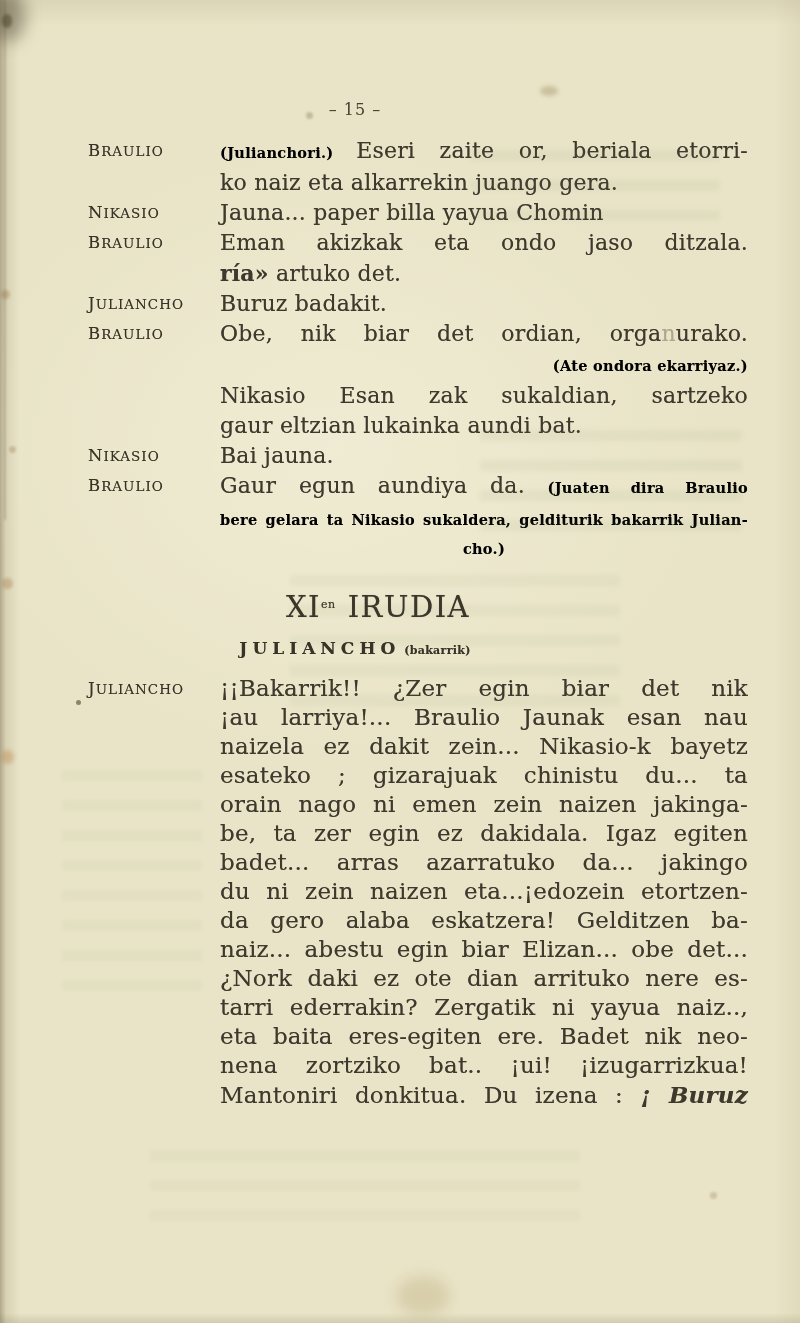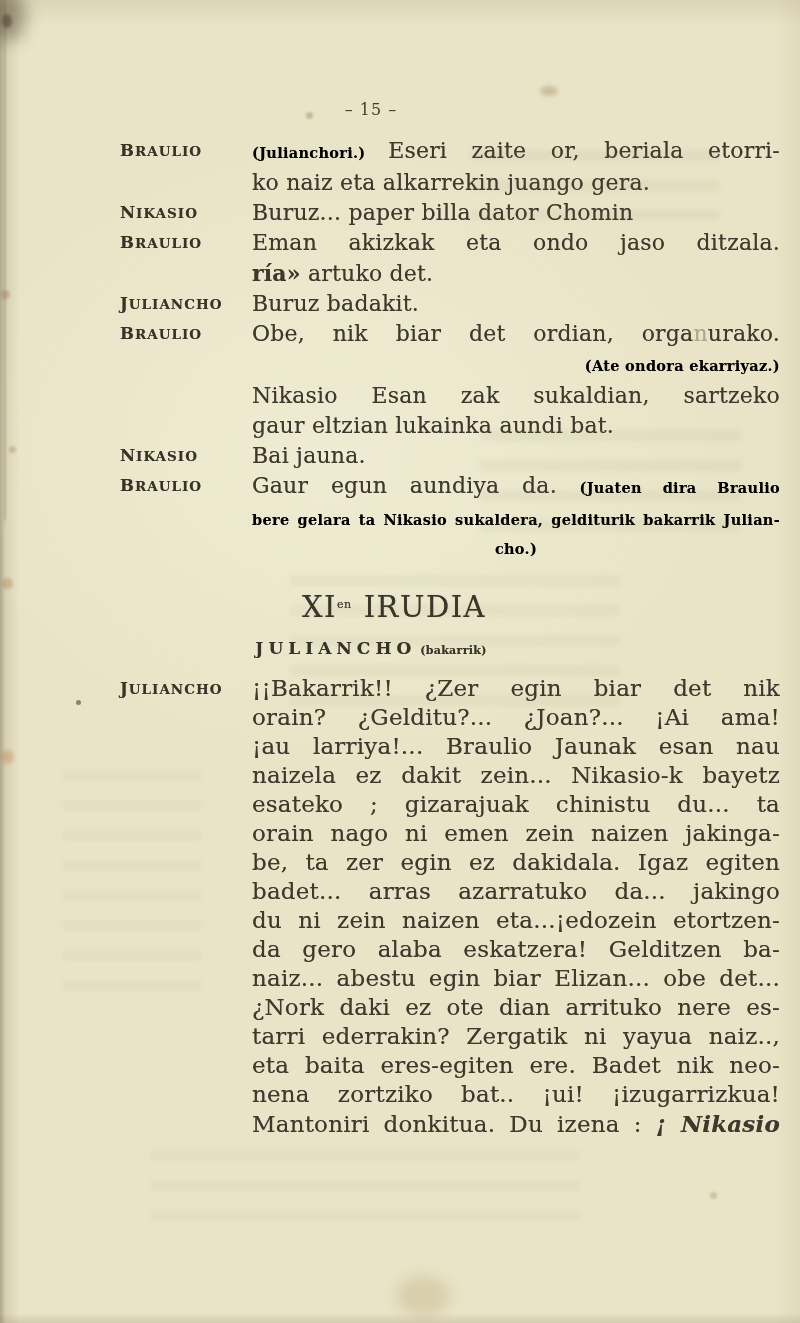--- a/index.html
+++ b/index.html
@@ -11,21 +11,21 @@
     font-family: "DejaVu Serif", "Liberation Serif", serif;
     background:
       radial-gradient(ellipse 520px 420px at 42% 34%, rgba(255,253,238,0.30), rgba(255,253,238,0) 75%),
       linear-gradient(90deg, rgba(82,70,44,0.38) 0px, rgba(130,113,74,0.16) 6px, rgba(90,78,50,0.08) 11px, rgba(0,0,0,0) 20px),
       linear-gradient(270deg, rgba(150,135,95,0.10) 0px, rgba(0,0,0,0) 26px),
       linear-gradient(180deg, rgba(120,106,70,0.12) 0px, rgba(0,0,0,0) 26px),
       linear-gradient(0deg, rgba(108,96,62,0.18) 0px, rgba(0,0,0,0) 10px),
       #e9e4c7;
     color: #3e382d;
   }
-  .page { position: absolute; inset: 0; padding-left: 32px; }
+  .page { position: absolute; inset: 0; }
 
   
   .stain { position: absolute; border-radius: 50%; pointer-events: none; }
   .st1  { left: 540px; top: 86px;  width: 18px; height: 10px; background: rgba(125,98,52,0.28); filter: blur(2px); }
   .st2  { left: 2px;   top: 14px;  width: 10px; height: 14px; background: rgba(62,52,32,0.45);  filter: blur(1.5px); }
   .st3  { left: 1px;   top: 290px; width: 9px;  height: 9px;  background: rgba(142,102,50,0.32); filter: blur(1.5px); }
   .st4  { left: 9px;   top: 446px; width: 7px;  height: 7px;  background: rgba(150,110,58,0.30); filter: blur(1px); }
   .st5  { left: 2px;   top: 578px; width: 11px; height: 11px; background: rgba(158,114,58,0.32); filter: blur(1.5px); }
   .st6  { left: 1px;   top: 750px; width: 13px; height: 14px; background: rgba(186,120,58,0.34); filter: blur(2px); }
   .st7  { left: 396px; top: 1276px; width: 54px; height: 40px; background: rgba(150,122,62,0.20); filter: blur(7px); }
@@ -50,21 +50,21 @@
   
   .pagenum {
     margin-top: 100px; height: 20px; line-height: 20px;
     text-align: center; transform: translateX(-45px);
     font-size: 16px; letter-spacing: 1px; color: #45402f;
   }
   .script-col { margin-left: 88px; width: 660px; }
   .part1 { margin-top: 16px; }
   .entry { display: grid; grid-template-columns: 132px 528px; }
   .speaker {
-    font-weight: 700; font-size: 13.5px; line-height: 30px;
+    font-weight: 400; font-size: 13.5px; line-height: 30px;
     letter-spacing: 1px; color: #393327;
     text-shadow: 0 0 0.5px rgba(57,51,39,0.5);
   }
   .speaker::first-letter { font-size: 16.5px; }
   .lines { min-width: 0; }
   .line {
     font-size: 22px; line-height: 30px; letter-spacing: 0.2px;
     color: #3e382d; text-shadow: 0 0 0.6px rgba(62,56,45,0.55);
   }
   .line.just { text-align: justify; text-align-last: justify; }
@@ -123,21 +123,21 @@
       <div class="entry">
         <div class="speaker">BRAULIO</div>
         <div class="lines">
           <div class="line just"><span class="seg-dir">(Julianchori.) </span><span class="seg">Eseri zaite or, beriala etorri-</span></div>
           <div class="line"><span class="seg">ko naiz eta alkarrekin juango gera.</span></div>
         </div>
       </div>
       <div class="entry">
         <div class="speaker">NIKASIO</div>
         <div class="lines">
-          <div class="line"><span class="seg">Buruz... paper billa dator Chomin</span></div>
+          <div class="line"><span class="seg">Jauna... paper billa yayua Chomin</span></div>
         </div>
       </div>
       <div class="entry">
         <div class="speaker">BRAULIO</div>
         <div class="lines">
           <div class="line just"><span class="seg">Eman akizkak eta ondo jaso ditzala.</span></div>
           <div class="line"><span class="seg-b">ría»</span><span class="seg"> artuko det.</span></div>
         </div>
       </div>
       <div class="entry">
@@ -173,32 +173,31 @@
 
   <div class="heading"><span>XI</span><span class="hsup">en</span><span class="htitle">IRUDIA</span></div>
 
   <div class="subheading"><span class="sub-name">JULIANCHO</span><span class="sub-note">(bakarrik)</span></div>
 
   <div class="script-col part2 mono" id="part2">
       <div class="entry">
         <div class="speaker">JULIANCHO</div>
         <div class="lines">
           <div class="line just"><span class="seg">¡¡Bakarrik!! ¿Zer egin biar det nik</span></div>
-          <div class="line just"><span class="seg">orain? ¿Gelditu?... ¿Joan?... ¡Ai ama!</span></div>
           <div class="line just"><span class="seg">¡au larriya!... Braulio Jaunak esan nau</span></div>
           <div class="line just"><span class="seg">naizela ez dakit zein... Nikasio-k bayetz</span></div>
           <div class="line just"><span class="seg">esateko ; gizarajuak chinistu du... ta</span></div>
           <div class="line just"><span class="seg">orain nago ni emen zein naizen jakinga-</span></div>
           <div class="line just"><span class="seg">be, ta zer egin ez dakidala. Igaz egiten</span></div>
           <div class="line just"><span class="seg">badet... arras azarratuko da... jakingo</span></div>
           <div class="line just"><span class="seg">du ni zein naizen eta...¡edozein etortzen-</span></div>
           <div class="line just"><span class="seg">da gero alaba eskatzera! Gelditzen ba-</span></div>
           <div class="line just"><span class="seg">naiz... abestu egin biar Elizan... obe det...</span></div>
           <div class="line just"><span class="seg">¿Nork daki ez ote dian arrituko nere es-</span></div>
           <div class="line just"><span class="seg">tarri ederrakin? Zergatik ni yayua naiz..,</span></div>
           <div class="line just"><span class="seg">eta baita eres-egiten ere. Badet nik neo-</span></div>
           <div class="line just"><span class="seg">nena zortziko bat.. ¡ui! ¡izugarrizkua!</span></div>
-          <div class="line just"><span class="seg">Mantoniri donkitua. Du izena : </span><span class="seg-i">¡ Nikasio</span></div>
+          <div class="line just"><span class="seg">Mantoniri donkitua. Du izena : </span><span class="seg-i">¡ Buruz</span></div>
         </div>
       </div>
     </div>
 
 </div>
 
 </body></html>

